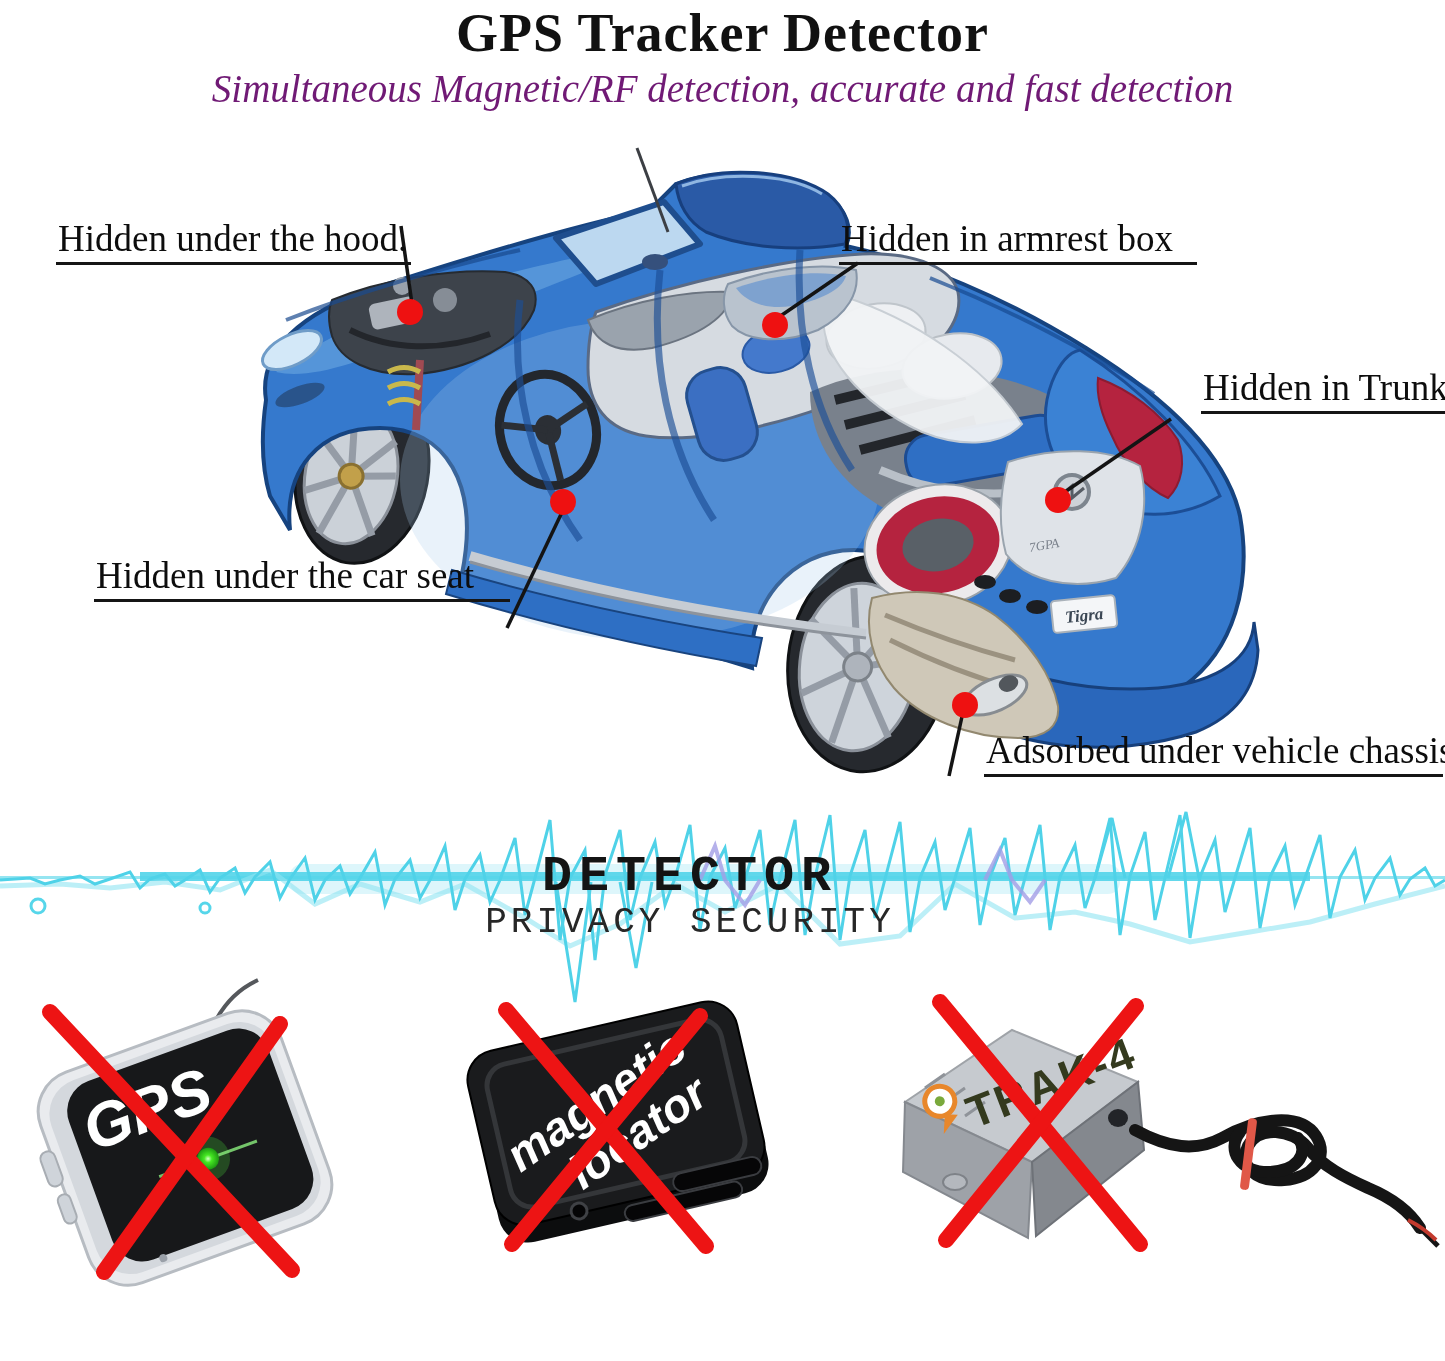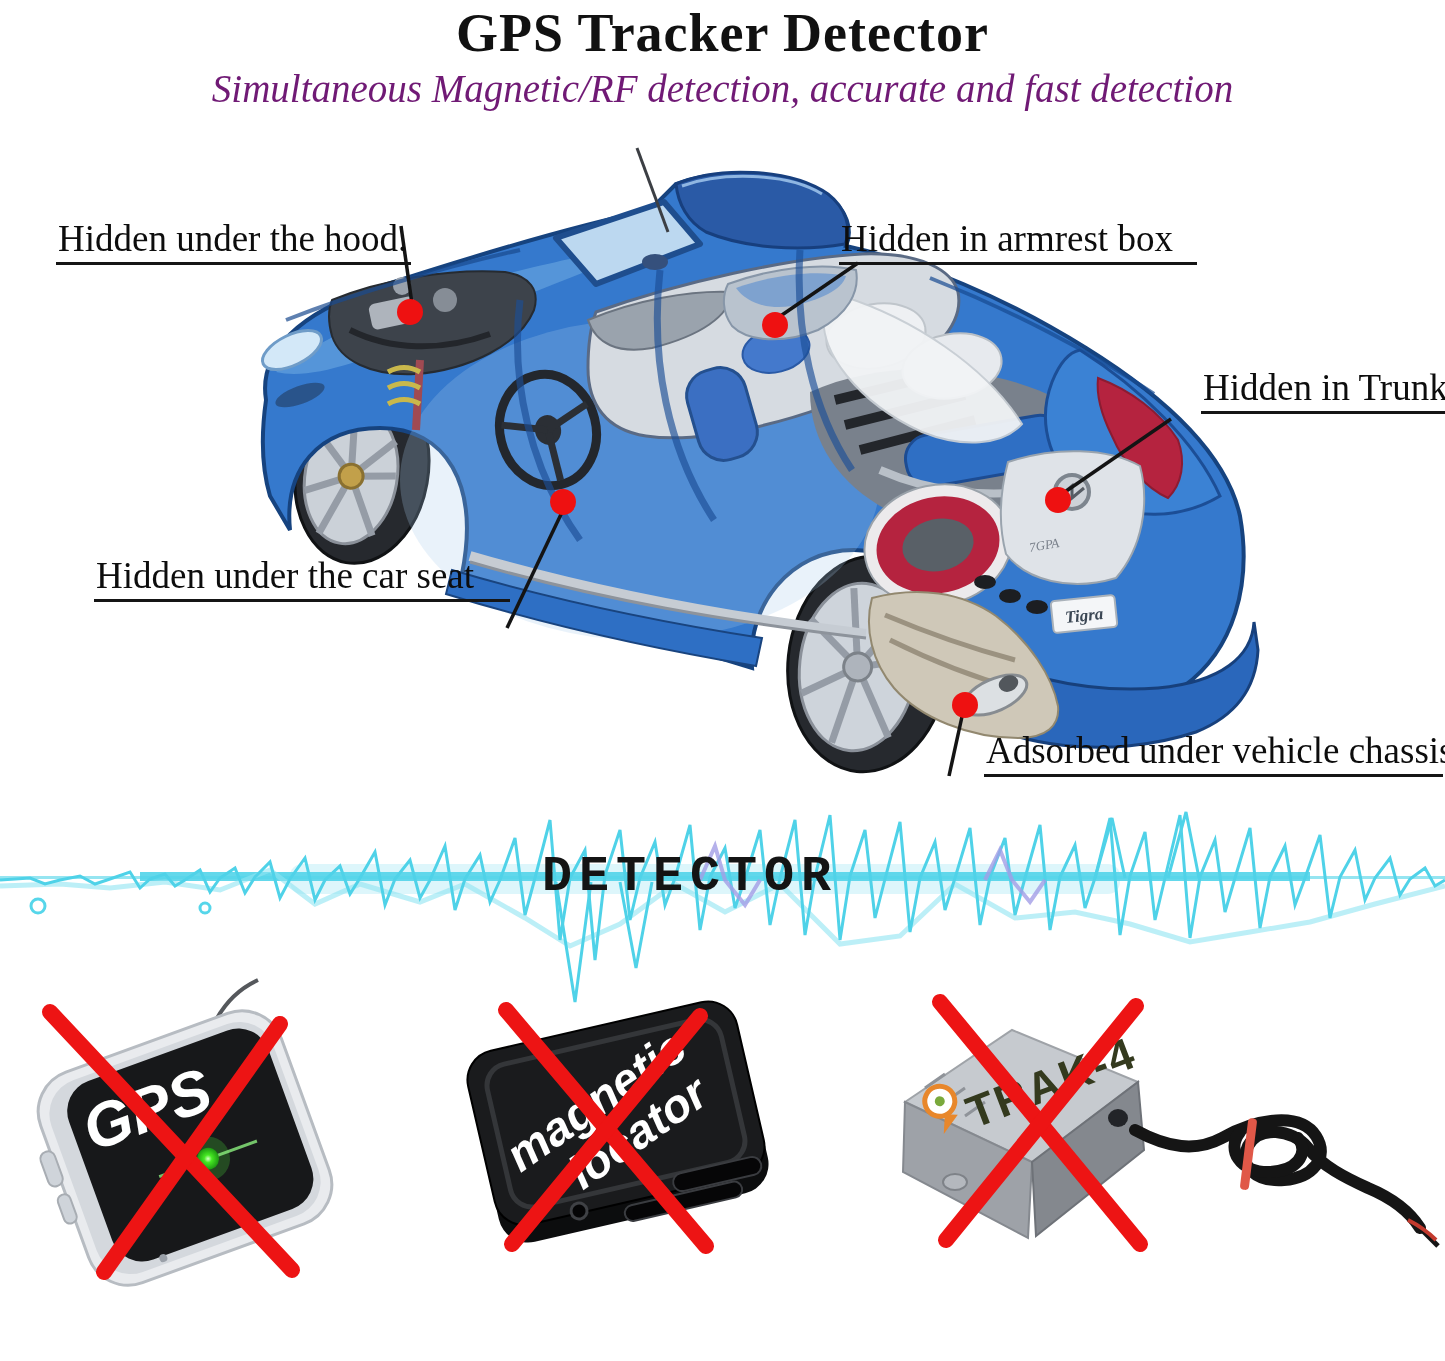--- a/index.html
+++ b/index.html
@@ -344,15 +344,16 @@
     <span>Hidden in Trunk</span>
   </div>
   <div class="callout callout-seat">
     <span>Hidden under the car seat</span>
   </div>
   <div class="callout callout-chassis">
     <span>Adsorbed under vehicle chassis</span>
   </div>
 
   <div class="wave-text wave-detector">DETECTOR</div>
+  <div class="wave-text wave-privacy">PRIVACY SECURITY</div>
 
 
 </div>
 
 </body></html>

